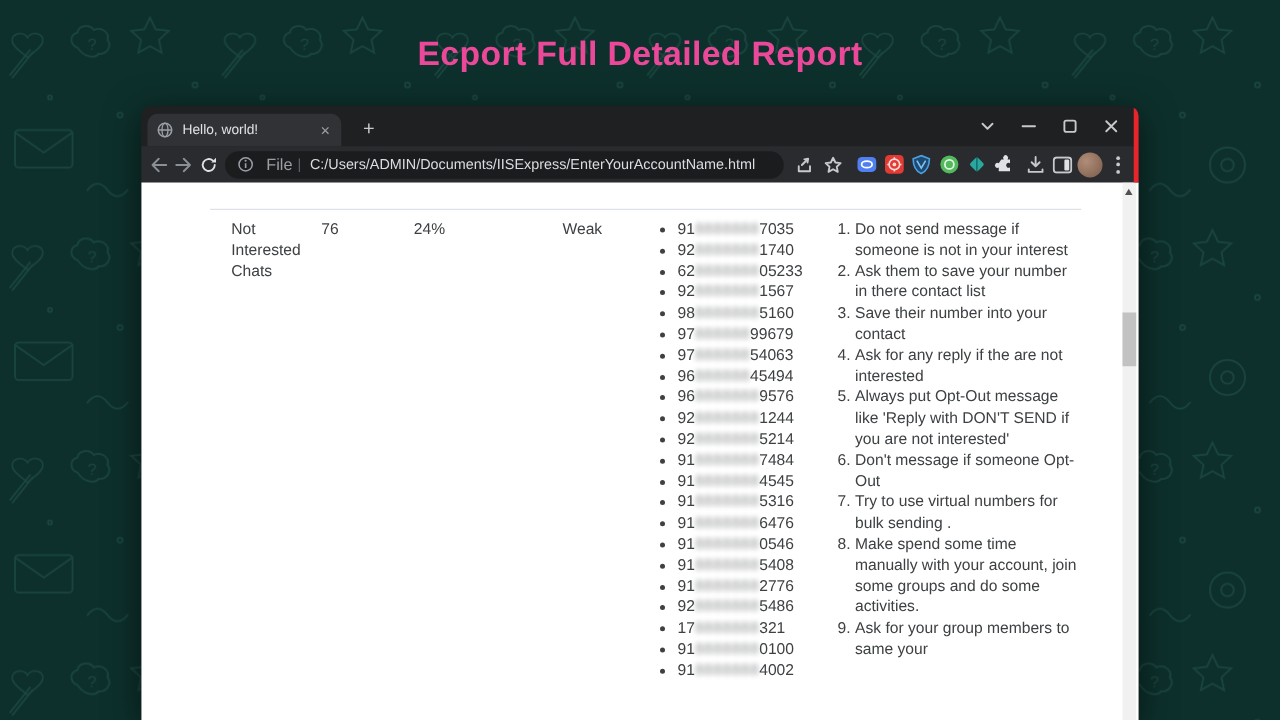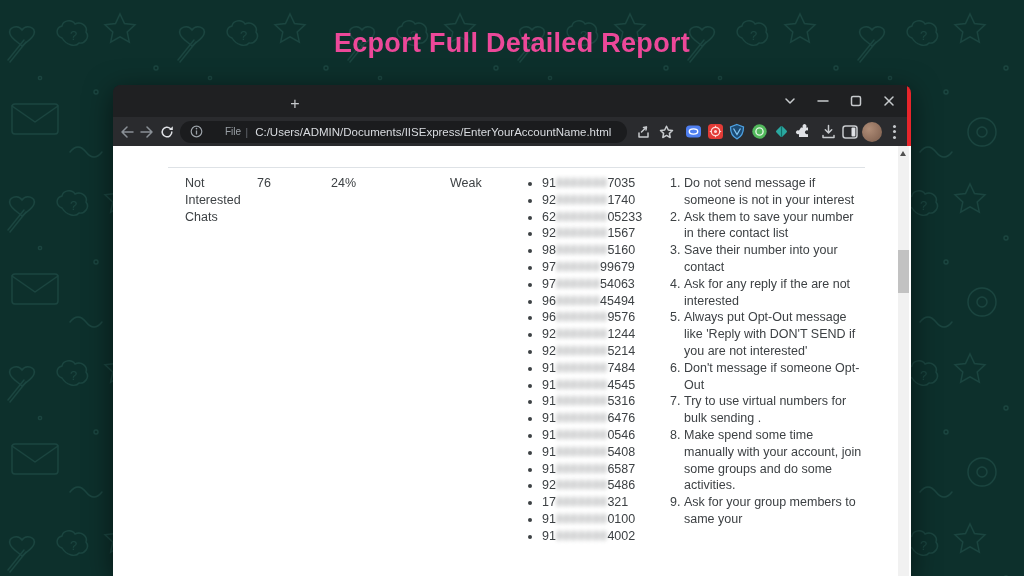--- a/index.html
+++ b/index.html
@@ -22,21 +22,21 @@
   .tab-close { color:#9aa0a6; font-size:13px; line-height:13px; padding:0 2px; cursor:default; }
   .newtab-btn { position:absolute; left:172px; top:9px; width:20px; height:20px; color:#c7cacd;
     font-size:16px; line-height:19px; text-align:center; }
   .win-controls { position:absolute; right:6px; top:0; height:32px; display:flex; align-items:center; }
   .win-controls .wc { width:33px; height:32px; display:flex; align-items:center; justify-content:center; }
 
   .toolbar { position:relative; height:29px; background:#2a2b2e; display:flex; align-items:center; padding:0 0 0 4px; }
   .nav-ic { width:20px; height:29px; display:flex; align-items:center; justify-content:center; }
   .omnibox { width:447px; height:22px; margin-left:3px; background:#1b1c1e; border-radius:11px;
     display:flex; align-items:center; padding:0 10px; overflow:hidden; }
-  .omni-scheme { color:#9aa0a6; font-size:10px; margin:0 4px 0 22px; }
+  .omni-scheme { color:#9aa0a6; font-size:13px; margin:0 4px 0 10px; }
   .omni-sep { color:#5f6368; font-size:11.5px; margin-right:7px; }
   .omni-url { color:#d9dce0; font-size:11.5px; white-space:nowrap; }
   .tool-ic { width:22px; height:29px; display:flex; align-items:center; justify-content:center; }
   .ext-ic { width:22px; height:29px; display:flex; align-items:center; justify-content:center; }
   .avatar { width:20px; height:20px; border-radius:50%;
     background:radial-gradient(circle at 35% 35%, #b08d77, #8a6a58 70%); }
   .kebab { display:flex; flex-direction:column; gap:2.5px; align-items:center; }
   .kebab i { width:3px; height:3px; border-radius:50%; background:#c7cacd; }
 
   .red-strip { position:absolute; right:0; top:0; width:4px; height:61px; background:#e8252b; z-index:5; }
@@ -92,20 +92,29 @@
   </defs>
   <rect width="1024" height="576" fill="#0d302c"></rect>
   <rect width="1024" height="576" fill="url(#doodle)"></rect>
 </svg>
 
 <h1 class="page-title">Ecport Full Detailed Report</h1>
 
 <div class="browser">
 
   <div class="titlebar">
+    <div class="tab">
+      <svg width="14" height="14" viewBox="0 0 14 14">
+        <circle cx="7" cy="7" r="5.4" fill="none" stroke="#9aa0a6" stroke-width="1.2"></circle>
+        <ellipse cx="7" cy="7" rx="2.4" ry="5.4" fill="none" stroke="#9aa0a6" stroke-width="1.1"></ellipse>
+        <line x1="1.6" y1="7" x2="12.4" y2="7" stroke="#9aa0a6" stroke-width="1.1"></line>
+      </svg>
+      <span class="tab-title">Hello, world!</span>
+      <span class="tab-close">×</span>
+    </div>
     <div class="newtab-btn">+</div>
     <div class="win-controls">
       <span class="wc">
         <svg width="12" height="8" viewBox="0 0 12 8">
             <polyline points="2,2 6,6 10,2" class="ic-stroke"></polyline>
           </svg>
       </span>
       <span class="wc">
         <svg width="12" height="12" viewBox="0 0 12 12">
             <line x1="1" y1="6" x2="11" y2="6" class="ic-stroke"></line>
@@ -247,21 +256,21 @@
             <li><span>96</span><span class="mask">888888</span><span>45494</span></li>
             <li><span>96</span><span class="mask">8888888</span><span>9576</span></li>
             <li><span>92</span><span class="mask">8888888</span><span>1244</span></li>
             <li><span>92</span><span class="mask">8888888</span><span>5214</span></li>
             <li><span>91</span><span class="mask">8888888</span><span>7484</span></li>
             <li><span>91</span><span class="mask">8888888</span><span>4545</span></li>
             <li><span>91</span><span class="mask">8888888</span><span>5316</span></li>
             <li><span>91</span><span class="mask">8888888</span><span>6476</span></li>
             <li><span>91</span><span class="mask">8888888</span><span>0546</span></li>
             <li><span>91</span><span class="mask">8888888</span><span>5408</span></li>
-            <li><span>91</span><span class="mask">8888888</span><span>6587</span></li>
+            <li><span>91</span><span class="mask">8888888</span><span>2776</span></li>
             <li><span>92</span><span class="mask">8888888</span><span>5486</span></li>
             <li><span>17</span><span class="mask">8888888</span><span>321</span></li>
             <li><span>91</span><span class="mask">8888888</span><span>0100</span></li>
             <li><span>91</span><span class="mask">8888888</span><span>4002</span></li>
           </ul>
       </div>
       <div class="c-recs">
         <ol class="rec-list">
             <li>Do not send message if someone is not in your interest</li>
             <li>Ask them to save your number in there contact list</li>

